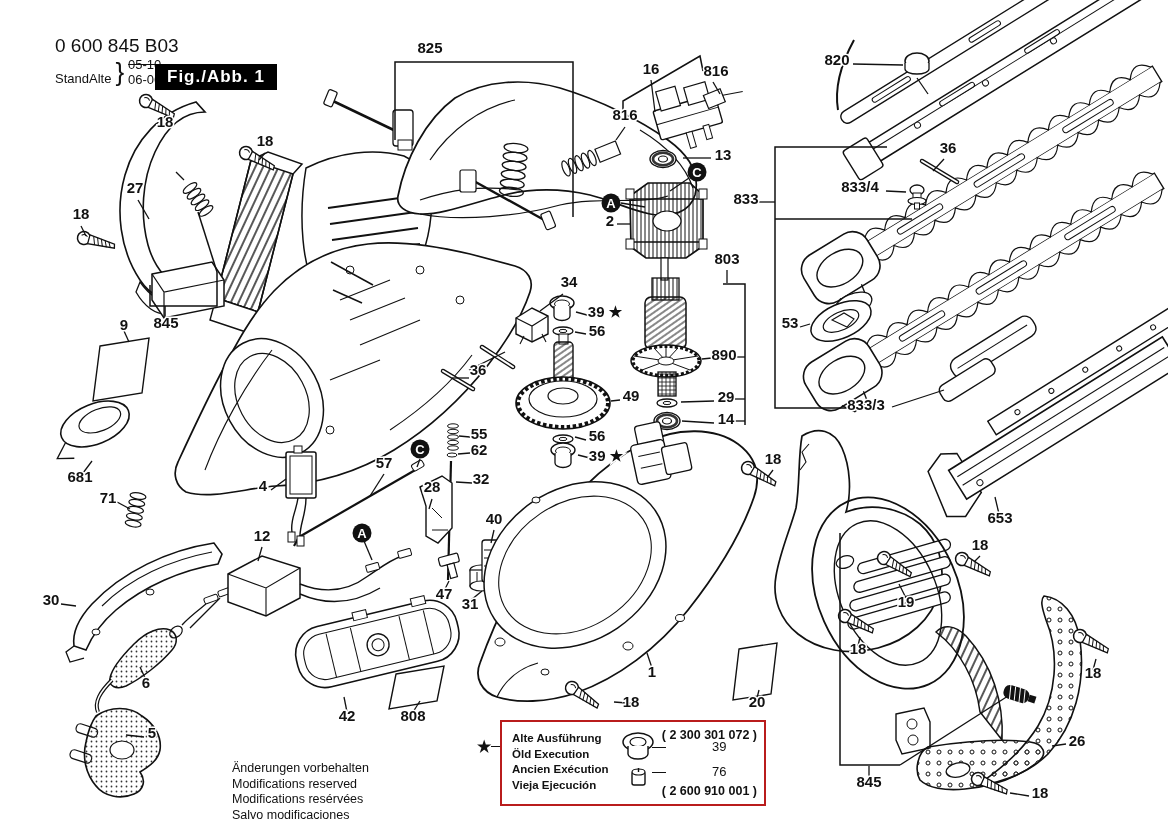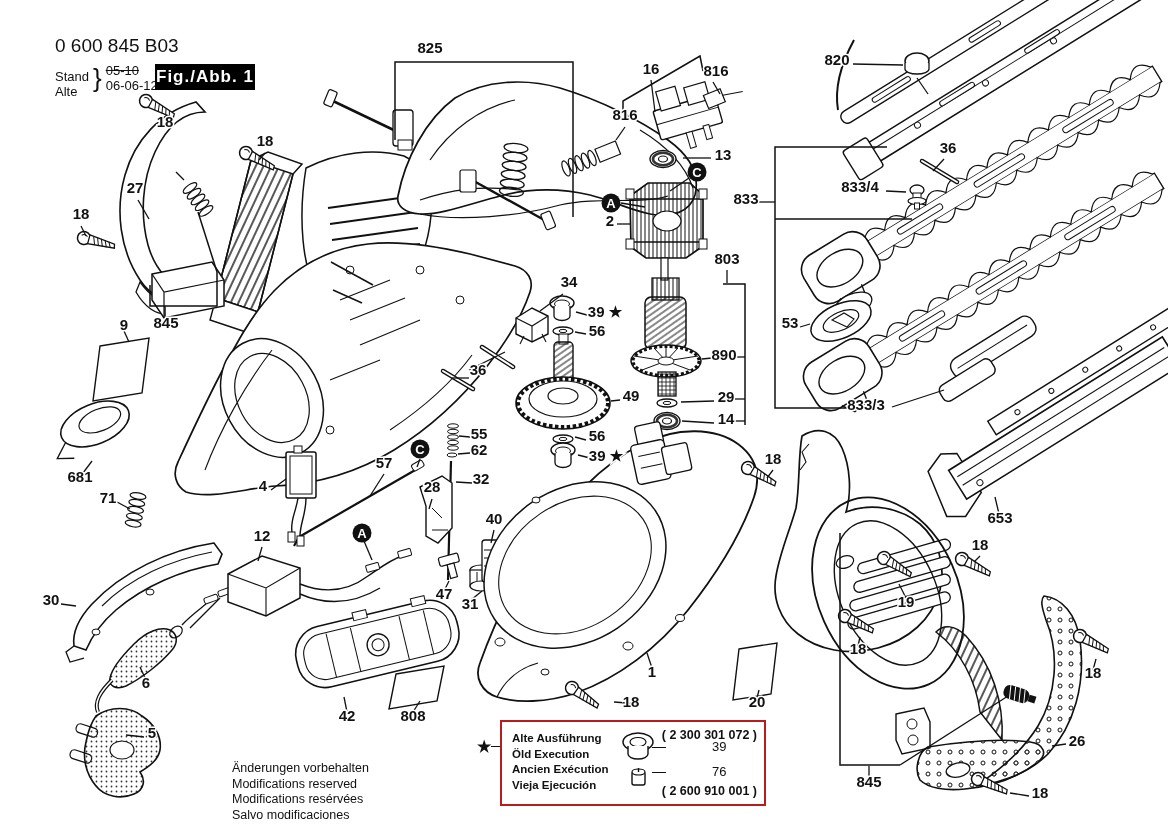--- a/index.html
+++ b/index.html
@@ -2,25 +2,25 @@
 <html><head>
 <meta charset="utf-8">
 <style>
   html,body{margin:0;padding:0;background:#fff;}
   body{width:1168px;height:825px;position:relative;font-family:"Liberation Sans",sans-serif;color:#111;overflow:hidden;}
   #art{position:absolute;left:0;top:0;}
   .lbl{font:bold 15px "Liberation Sans",sans-serif;fill:#111;paint-order:stroke;stroke:#fff;stroke-width:3px;}
   .titleblock{position:absolute;left:55px;top:38px;font-size:13px;line-height:15px;}
   .pn{font-size:19px;margin-bottom:4px;}
   .standrow{display:flex;align-items:center;gap:4px;}
-  .standcol{display:flex;flex-direction:column;margin-top:12px;}
+  .standcol{display:flex;flex-direction:row;margin-top:12px;}
   .brace{font-size:26px;font-weight:400;line-height:26px;}
   .datecol{display:flex;flex-direction:column;}
   .strike{text-decoration:line-through;}
-  .figbox{position:absolute;left:155px;top:64px;background:#000;color:#fff;font-weight:bold;font-size:17px;padding:3px 1px;letter-spacing:1px;}
+  .figbox{position:absolute;left:155px;top:64px;background:#000;color:#fff;font-weight:bold;font-size:17px;padding:3px 12px;letter-spacing:1px;}
   .notes{position:absolute;left:232px;top:761px;font-size:12.5px;line-height:15.5px;}
   .legend{position:absolute;left:500px;top:720px;width:262px;height:82px;border:2px solid #b91c1c;background:#fff;}
   .legend .langs{position:absolute;left:10px;top:9px;font-weight:bold;font-size:11.5px;line-height:15.5px;}
   .legend .code-top{position:absolute;right:7px;top:6px;font-weight:bold;font-size:12.5px;}
   .legend .code-bottom{position:absolute;right:7px;bottom:6px;font-weight:bold;font-size:12.5px;}
   .legend .it{position:absolute;font-weight:normal;font-size:13px;margin-left:44px;}
   .legend .it.i39{left:166px;top:17px;}
   .legend .it.i63{left:166px;top:42px;}
   .legend .dash{position:absolute;height:0;border-top:1.5px solid #111;width:14px;}
   .legend .d39{left:150px;top:25px;}

